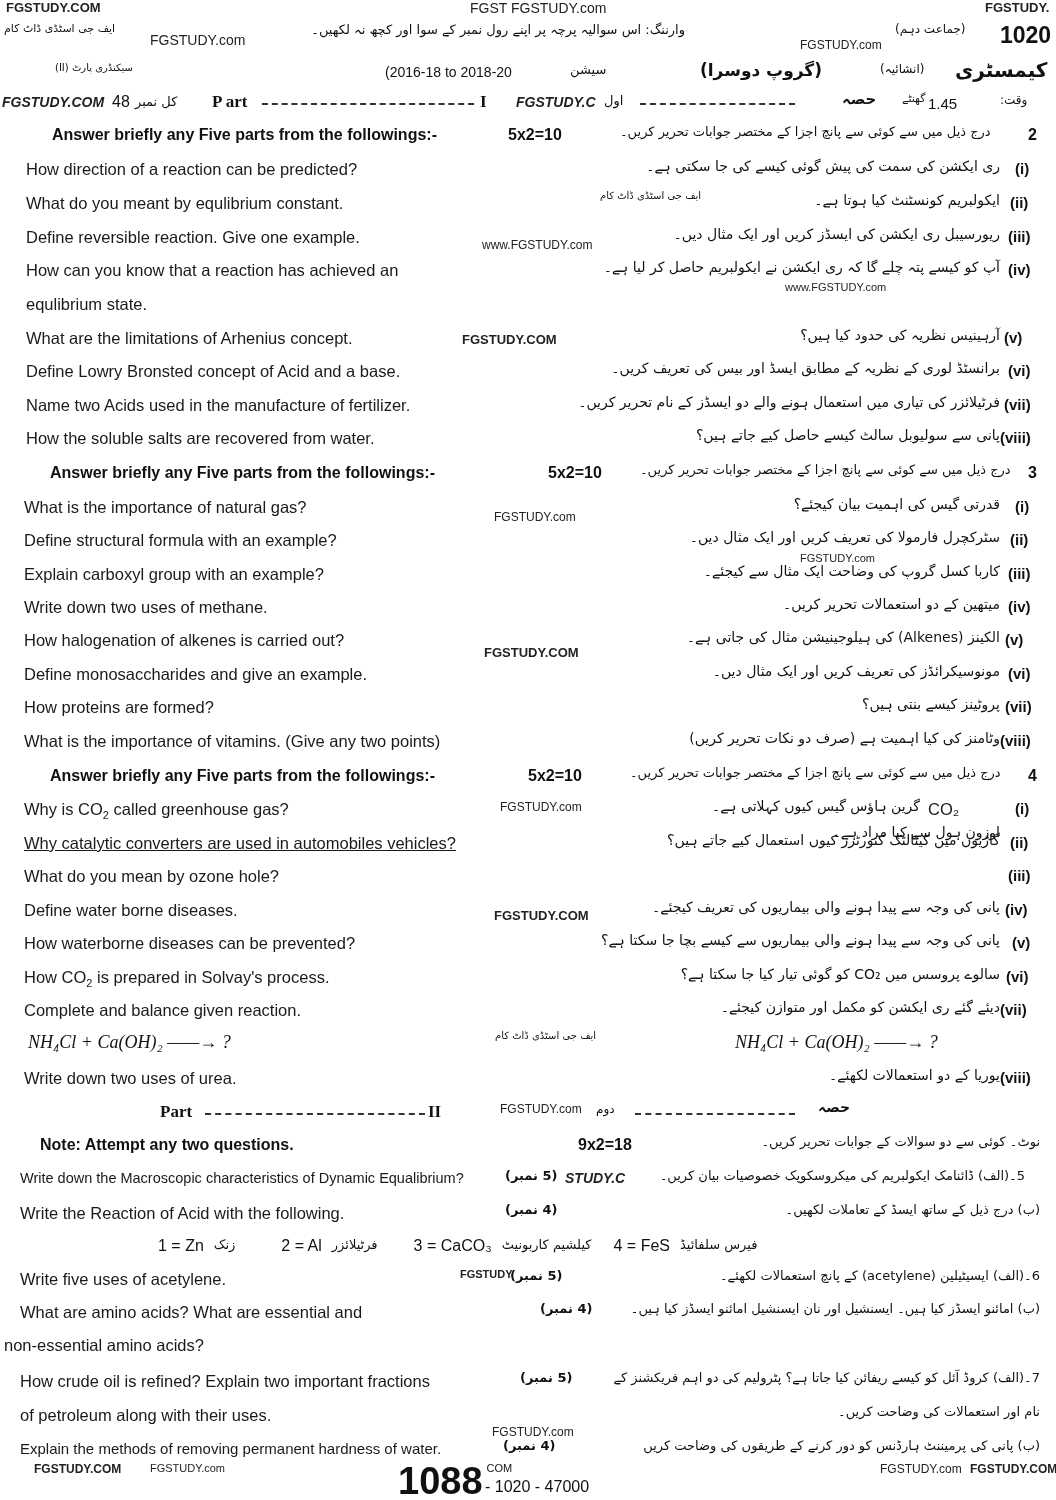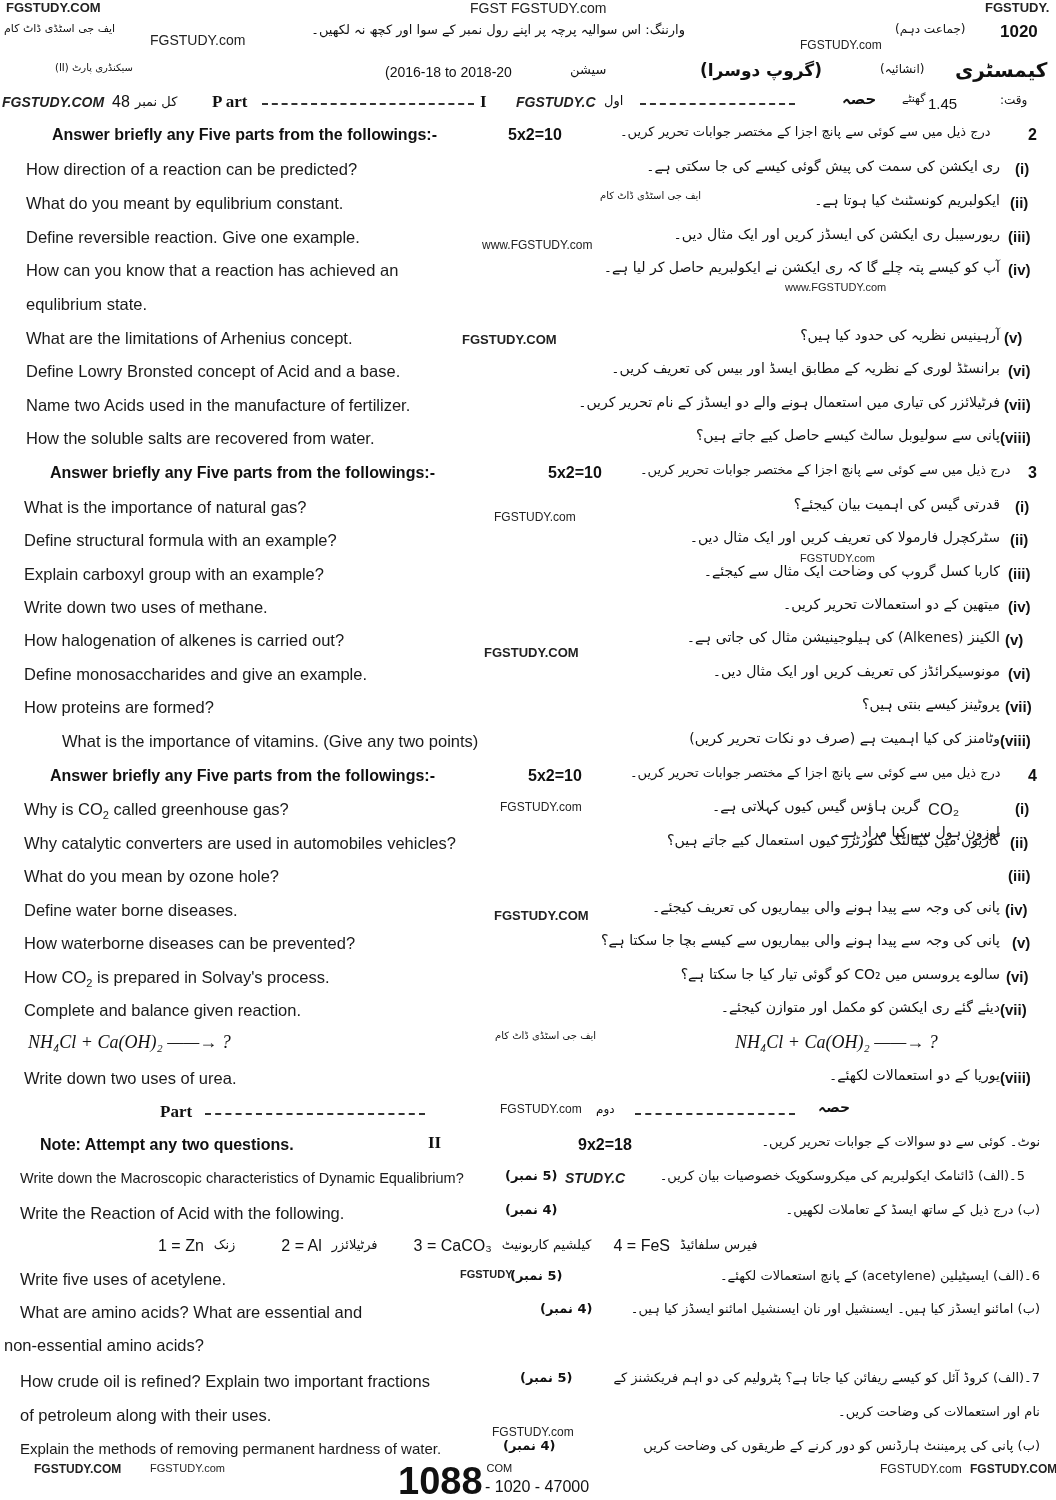--- a/index.html
+++ b/index.html
@@ -27,21 +27,21 @@
 
 <div class="abs wm wm-bold" style="left:6px;top:0px;">FGSTUDY.COM</div>
 <div class="abs wm" style="left:470px;top:0px;font-size:14px;">FGST FGSTUDY.com</div>
 <div class="abs wm wm-bold" style="left:985px;top:0px;">FGSTUDY.</div>
 
 <div class="abs ur" style="left:4px;top:22px;font-size:11px;">ایف جی اسٹڈی ڈاٹ کام</div>
 <div class="abs wm" style="left:150px;top:32px;font-size:14px;">FGSTUDY.com</div>
 <div class="abs ur" style="left:305px;top:22px;width:380px;font-size:13px;">وارننگ: اس سوالیہ پرچہ پر اپنے رول نمبر کے سوا اور کچھ نہ لکھیں۔</div>
 <div class="abs wm" style="left:800px;top:38px;font-size:12px;">FGSTUDY.com</div>
 <div class="abs ur" style="left:895px;top:22px;font-size:12px;">(جماعت دہم)</div>
-<div class="abs" style="left:1000px;top:22px;font-size:17px;font-weight:bold;">1020</div>
+<div class="abs" style="left:1000px;top:22px;font-size:23px;font-weight:bold;">1020</div>
 
 <div class="abs ur" style="left:55px;top:62px;font-size:10px;">سیکنڈری پارٹ (II)</div>
 <div class="abs" style="left:385px;top:64px;font-size:14px;">(2016-18 to 2018-20</div>
 <div class="abs ur" style="left:570px;top:62px;font-size:13px;">سیشن</div>
 <div class="abs ur ur-bold" style="left:700px;top:60px;font-size:17px;">(گروپ دوسرا)</div>
 <div class="abs ur" style="left:880px;top:62px;font-size:12px;">(انشائیہ)</div>
 <div class="abs ur ur-bold" style="left:955px;top:58px;font-size:20px;">کیمسٹری</div>
 
 <div class="abs wm wm-ital" style="left:2px;top:94px;">FGSTUDY.COM</div>
 <div class="abs" style="left:112px;top:93px;font-size:16px;">48</div>
@@ -128,36 +128,36 @@
 <div class="abs roman" style="left:1005px;top:631px;">(v)</div>
 
 <div class="abs q" style="left:24px;top:665px;">Define monosaccharides and give an example.</div>
 <div class="abs ur" style="left:700px;top:663px;width:300px;">مونوسیکرائڈز کی تعریف کریں اور ایک مثال دیں۔</div>
 <div class="abs roman" style="left:1008px;top:665px;">(vi)</div>
 
 <div class="abs q" style="left:24px;top:698px;">How proteins are formed?</div>
 <div class="abs ur" style="left:860px;top:696px;width:140px;">پروٹینز کیسے بنتی ہیں؟</div>
 <div class="abs roman" style="left:1005px;top:698px;">(vii)</div>
 
-<div class="abs q" style="left:24px;top:732px;margin-left:38px;">What is the importance of vitamins. (Give any two points)</div>
+<div class="abs q" style="left:24px;top:732px;">What is the importance of vitamins. (Give any two points)</div>
 <div class="abs ur" style="left:700px;top:730px;width:300px;">وٹامنز کی کیا اہمیت ہے (صرف دو نکات تحریر کریں)</div>
 <div class="abs roman" style="left:1000px;top:732px;">(viii)</div>
 
 <div class="abs heading" style="left:50px;top:767px;">Answer briefly any  Five  parts from the followings:-</div>
 <div class="abs heading" style="left:528px;top:767px;">5x2=10</div>
 <div class="abs ur" style="left:630px;top:765px;font-size:13px;">درج ذیل میں سے کوئی سے پانچ اجزا کے مختصر جوابات تحریر کریں۔</div>
 <div class="abs heading" style="left:1028px;top:767px;">4</div>
 
 <div class="abs q" style="left:24px;top:800px;"><span>Why is CO</span><sub>2</sub><span> called greenhouse gas?</span></div>
 <div class="abs wm" style="left:500px;top:800px;font-size:12px;">FGSTUDY.com</div>
 <div class="abs ur" style="left:700px;top:798px;width:220px;">گرین ہاؤس گیس کیوں کہلاتی ہے۔</div>
 <div class="abs q" style="left:928px;top:800px;">CO₂</div>
 <div class="abs roman" style="left:1015px;top:800px;">(i)</div>
 
-<div class="abs q" style="left:24px;top:834px;">Why catalytic converters are used in automobiles vehicles?</div>
+<div class="abs q" style="left:24px;top:834px;text-decoration:underline;">Why catalytic converters are used in automobiles vehicles?</div>
 <div class="abs ur" style="left:620px;top:832px;width:380px;">گاڑیوں میں کیٹالٹک کنورٹرز کیوں استعمال کیے جاتے ہیں؟</div>
 <div class="abs roman" style="left:1010px;top:834px;">(ii)</div>
 
 <div class="abs q" style="left:24px;top:867px;">What do you mean by ozone hole?</div>
 <div class="abs ur" style="left:820px;top:816px;width:180px;margin-top:8px;">اوزون ہول سے کیا مراد ہے۔</div>
 <div class="abs roman" style="left:1008px;top:867px;">(iii)</div>
 
 <div class="abs q" style="left:24px;top:901px;">Define water borne diseases.</div>
 <div class="abs wm wm-bold" style="left:494px;top:908px;">FGSTUDY.COM</div>
 <div class="abs ur" style="left:640px;top:899px;width:360px;">پانی کی وجہ سے پیدا ہونے والی بیماریوں کی تعریف کیجئے۔</div>
@@ -178,21 +178,21 @@
 <div class="abs math" style="left:28px;top:1032px;">NH₄Cl + Ca(OH)₂ ——→ ?</div>
 <div class="abs ur" style="left:495px;top:1030px;font-size:10px;">ایف جی اسٹڈی ڈاٹ کام</div>
 <div class="abs math" style="left:735px;top:1032px;">NH₄Cl + Ca(OH)₂ ——→ ?</div>
 
 <div class="abs q" style="left:24px;top:1069px;">Write down two uses of urea.</div>
 <div class="abs ur" style="left:820px;top:1067px;width:180px;">یوریا کے دو استعمالات لکھئے۔</div>
 <div class="abs roman" style="left:1000px;top:1069px;">(viii)</div>
 
 <div class="abs part" style="left:160px;top:1102px;">Part</div>
 <div class="abs dash" style="left:205px;top:1113px;width:220px;"></div>
-<div class="abs part" style="left:428px;top:1102px;margin-top:31px;">II</div>
+<div class="abs part" style="left:428px;top:1102px;">II</div>
 <div class="abs wm" style="left:500px;top:1102px;font-size:12px;">FGSTUDY.com</div>
 <div class="abs ur" style="left:596px;top:1102px;font-size:12px;">دوم</div>
 <div class="abs dash" style="left:635px;top:1113px;width:160px;"></div>
 <div class="abs ur ur-bold" style="left:818px;top:1099px;font-size:14px;">حصہ</div>
 
 <div class="abs heading" style="left:40px;top:1136px;">Note: Attempt any two questions.</div>
 <div class="abs heading" style="left:578px;top:1136px;">9x2=18</div>
 <div class="abs ur" style="left:720px;top:1134px;width:320px;font-size:13px;">نوٹ۔   کوئی سے دو سوالات کے جوابات تحریر کریں۔</div>
 
 <div class="abs q" style="left:20px;top:1170px;font-size:14.5px;">Write down the Macroscopic characteristics of Dynamic Equalibrium?</div>

